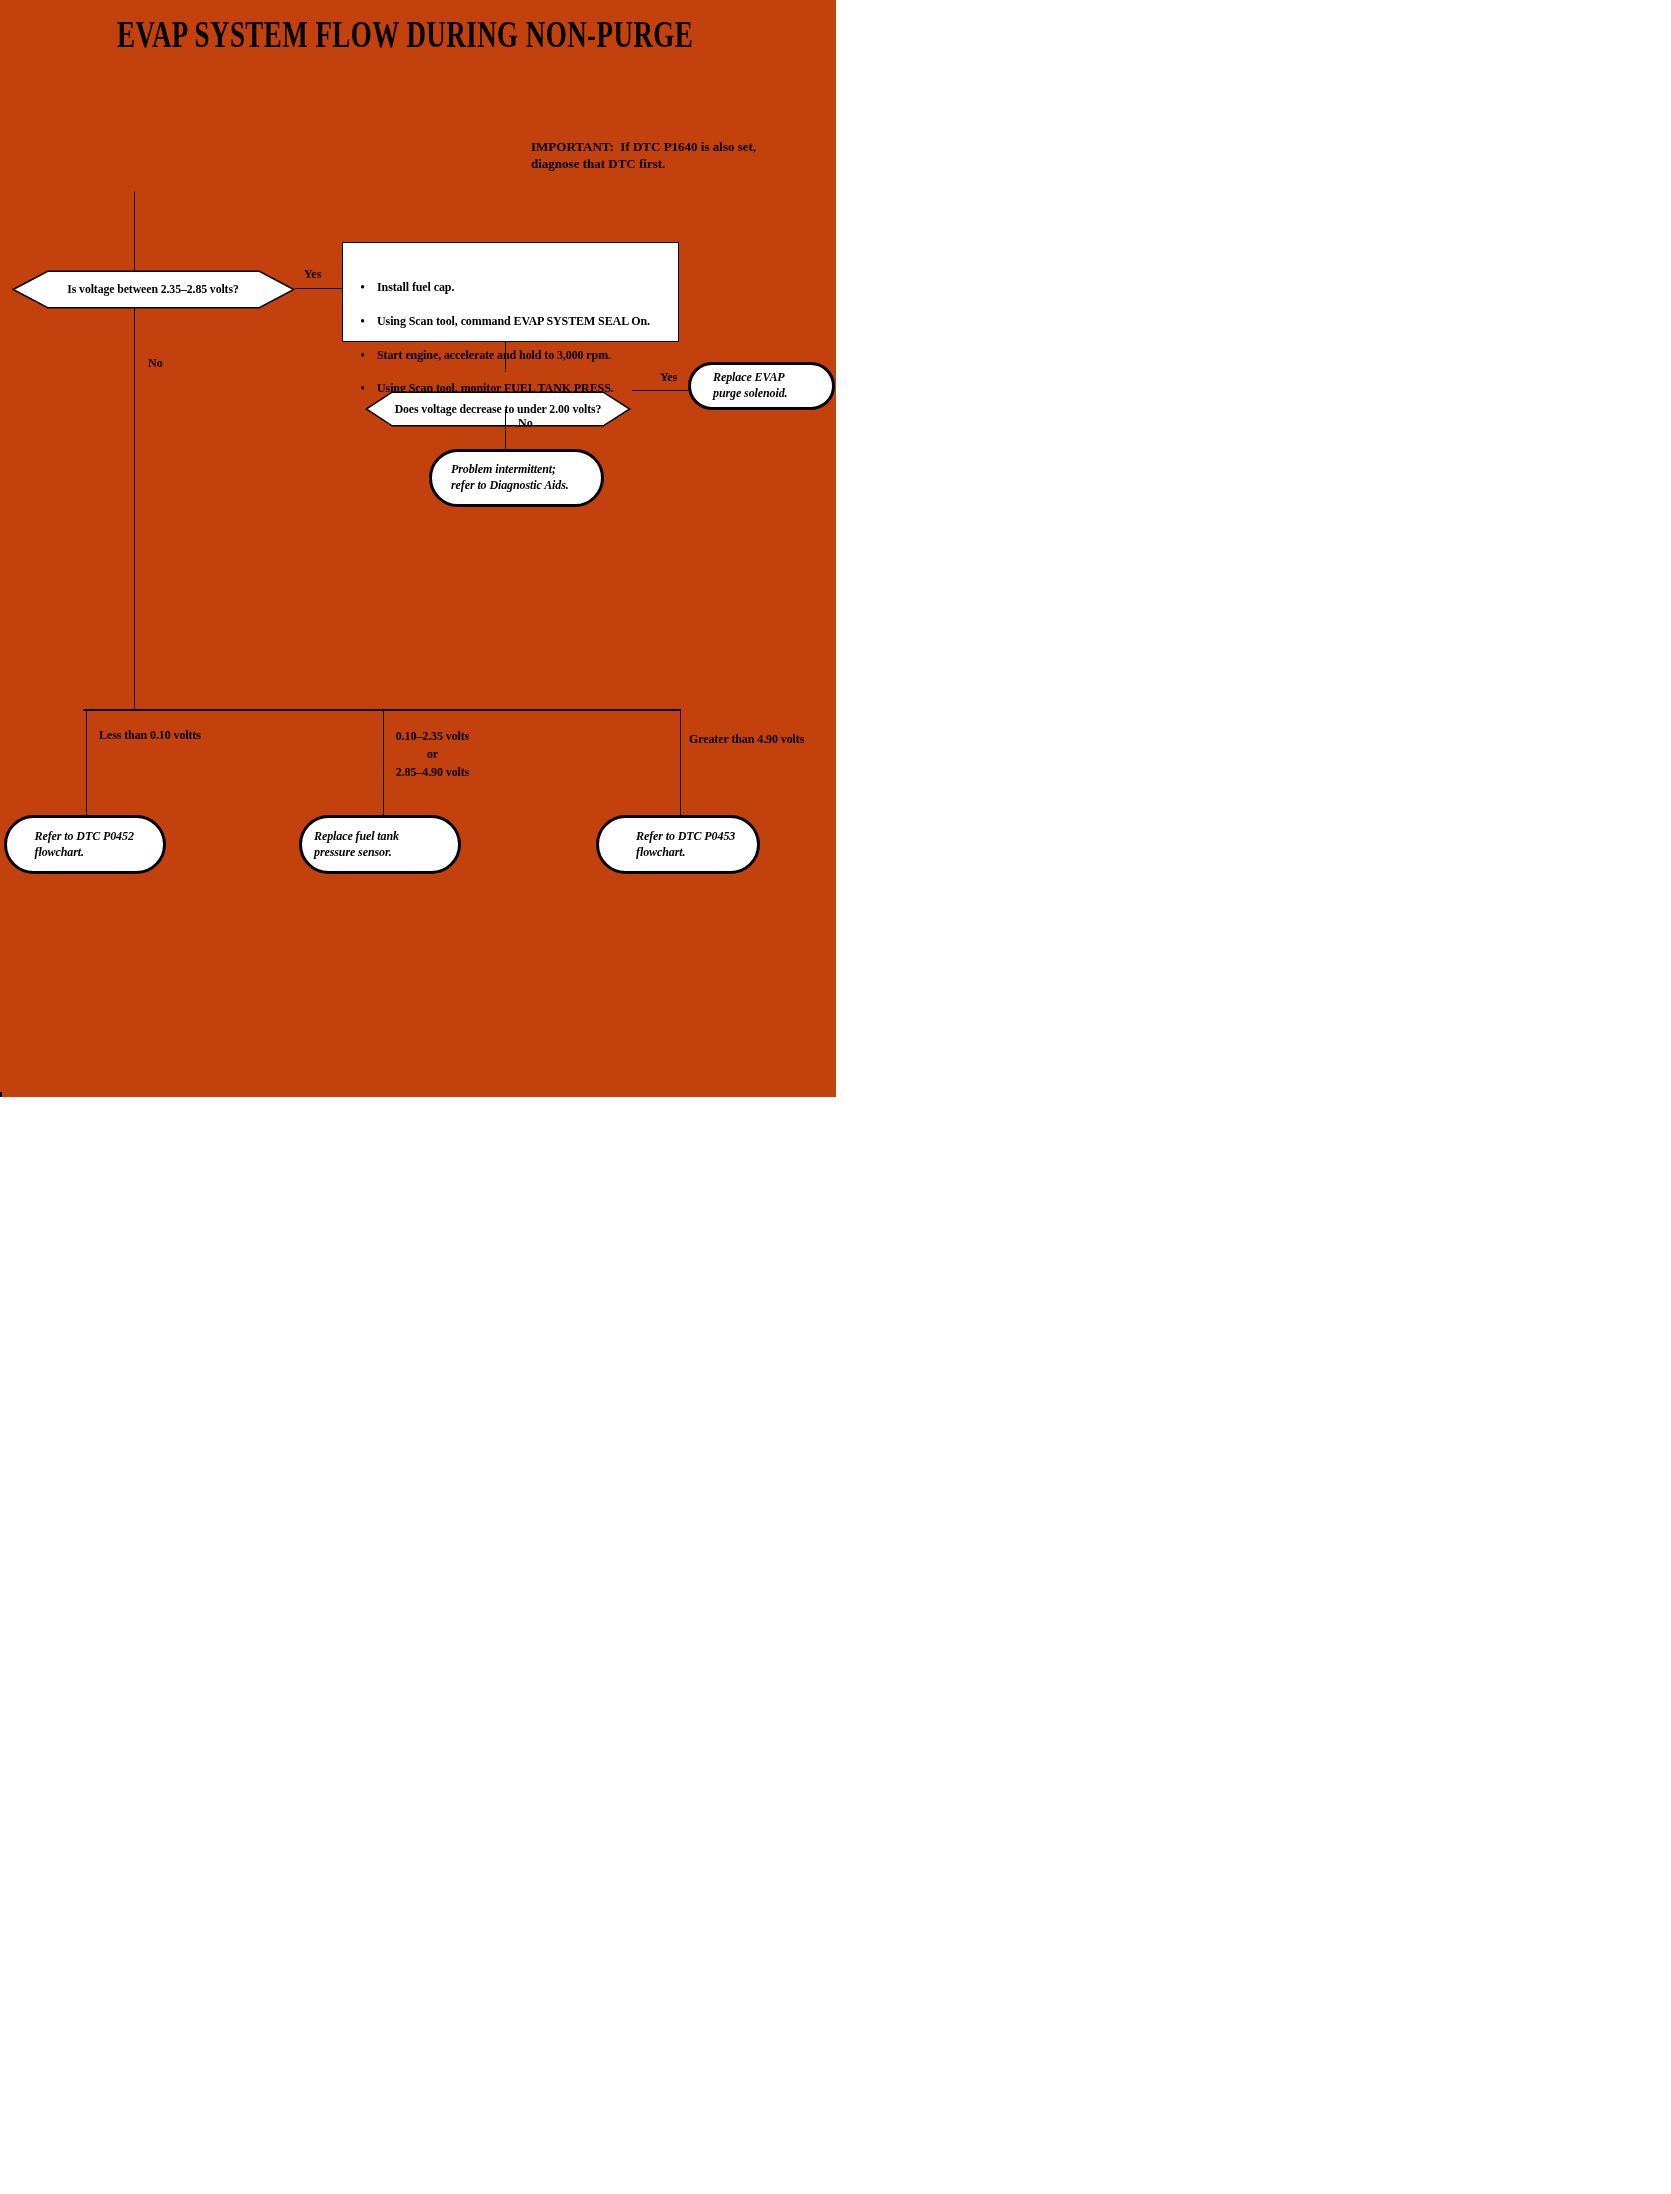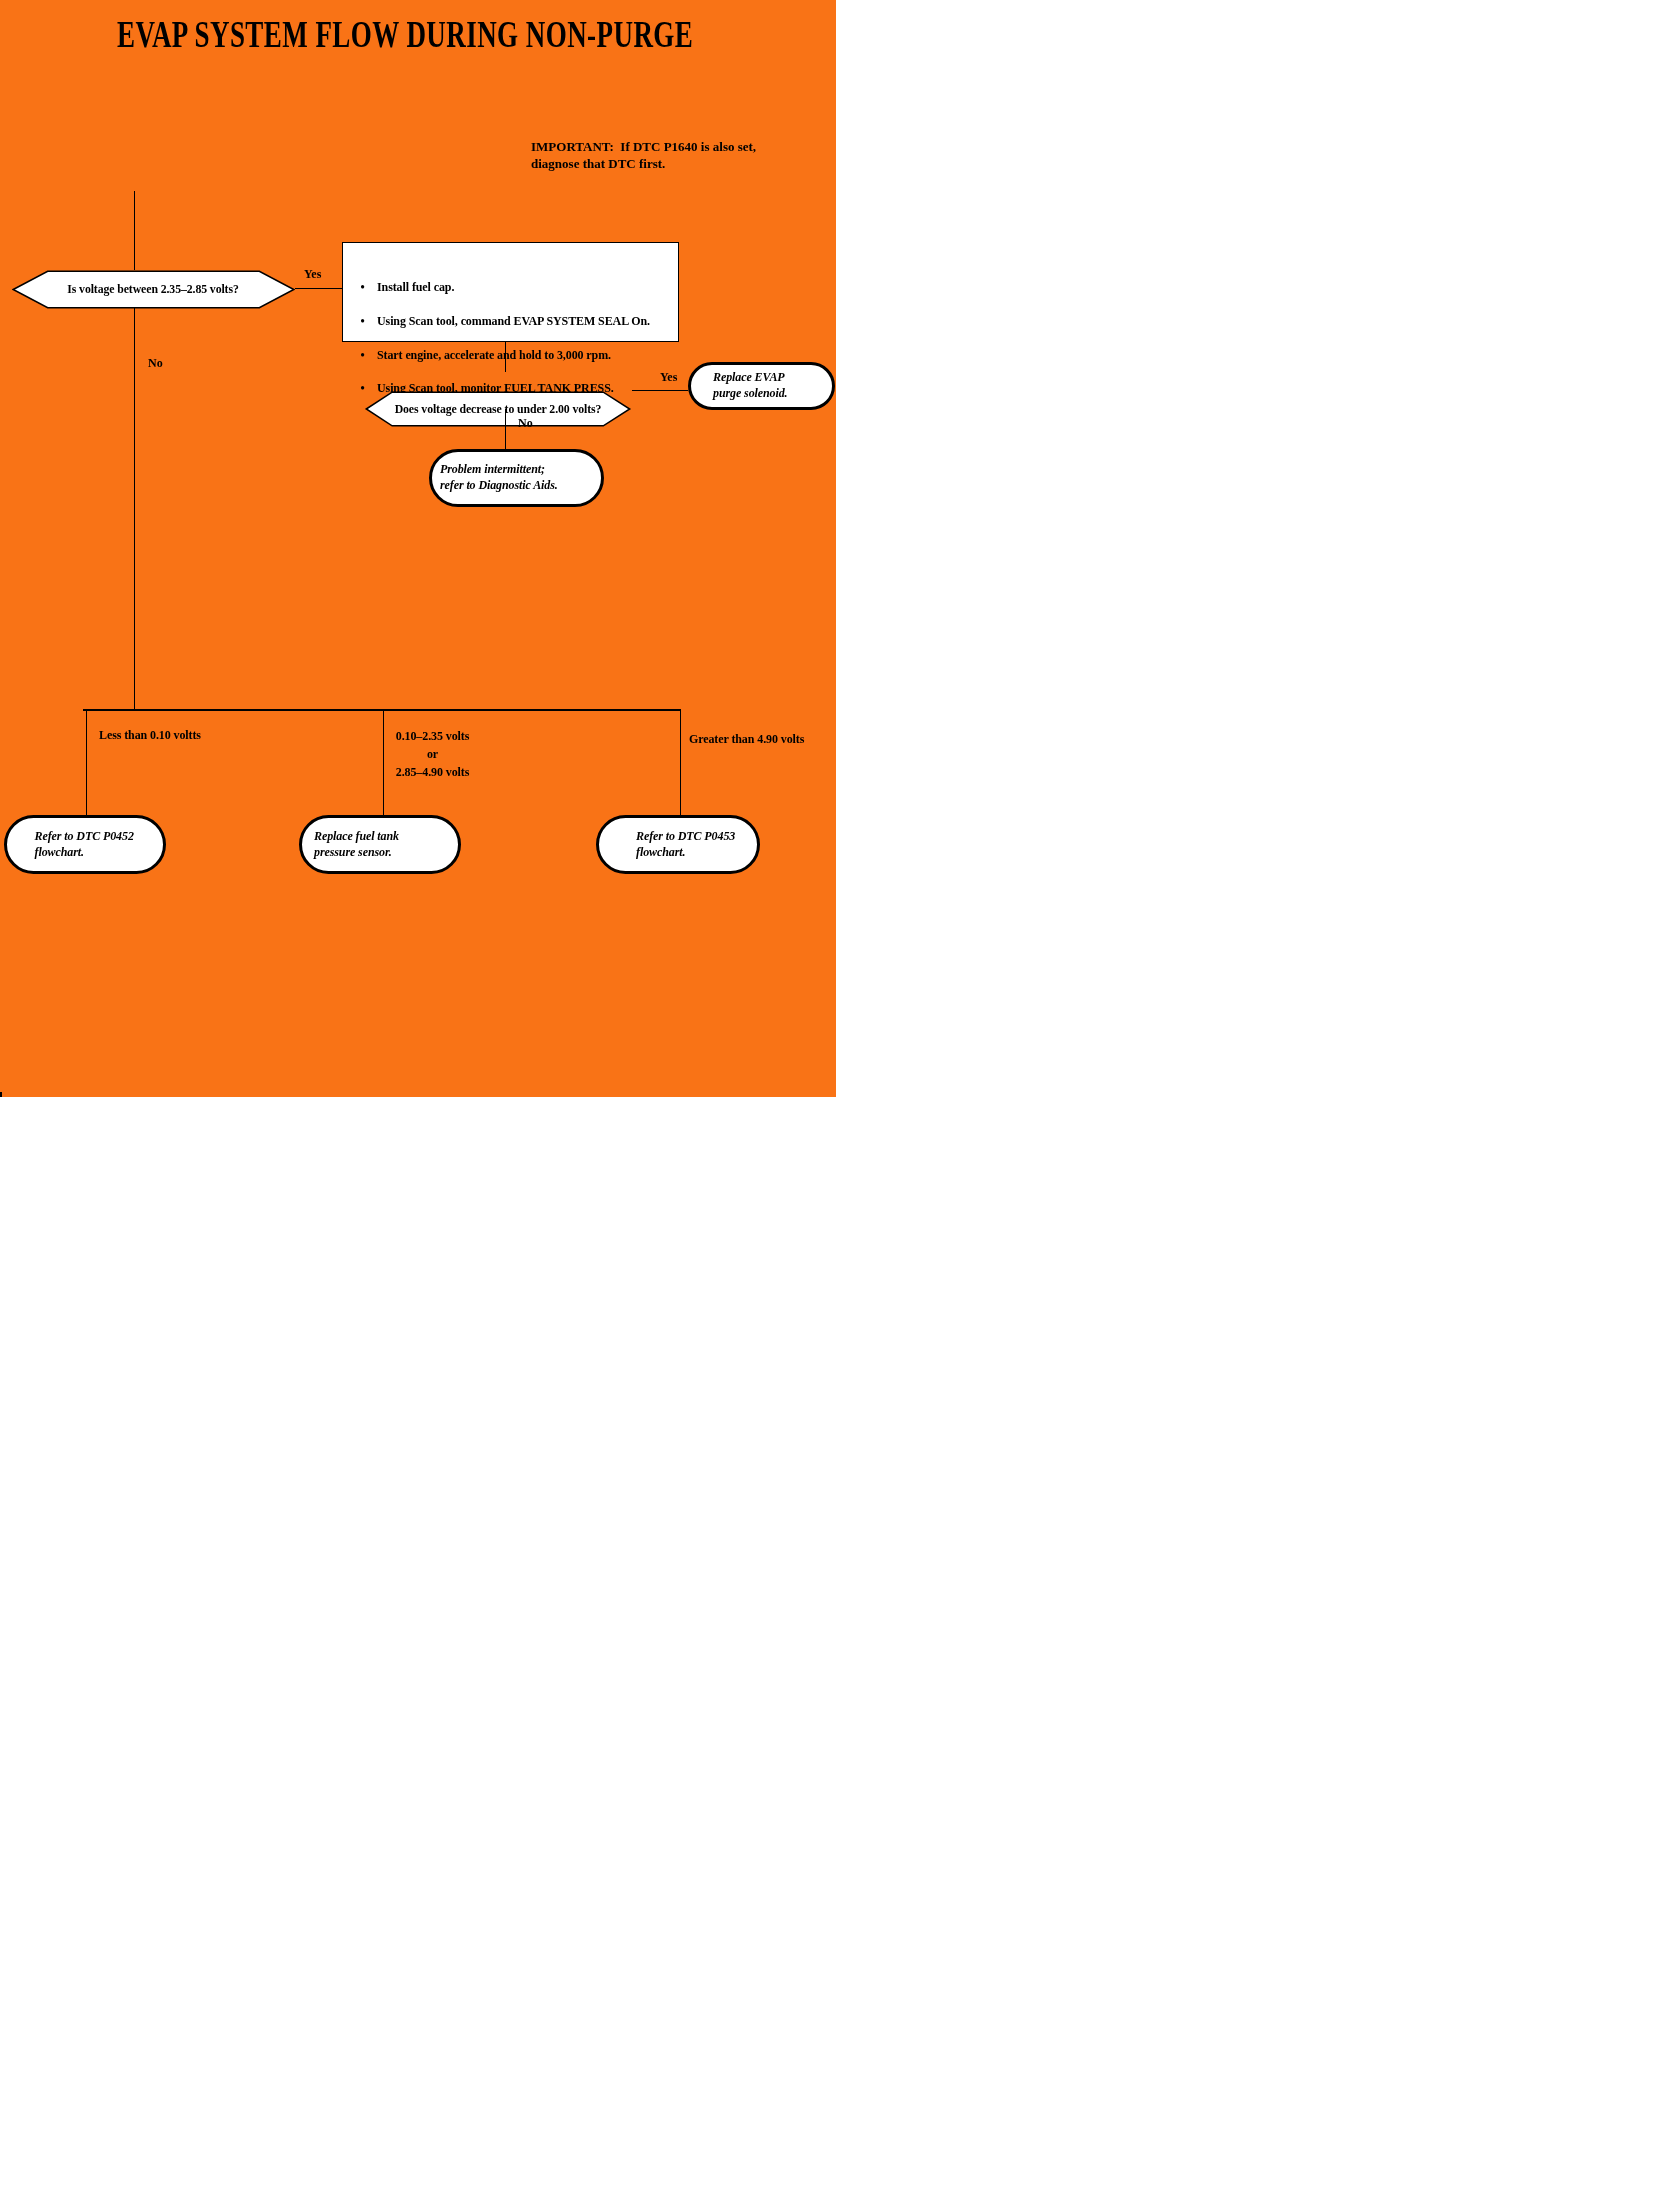--- a/index.html
+++ b/index.html
@@ -1,19 +1,19 @@
 <!DOCTYPE html>
 <html style="font-size:9.7px"><head>
 <meta charset="utf-8">
 <style>
   html,body{margin:0;padding:0;background:#fff;}
   #canvas{
     position:relative;
     width:836px;height:1097px;
-    background:#f97316;
+    background:#c2410c;
     font-family:"Liberation Serif", serif;
     font-weight:bold;
     color:#000;
     overflow:hidden;
   }
   .abs{position:absolute;}
   .txt{
     font-size:12px;
     letter-spacing:-0.1px;
     line-height:1.3;
@@ -80,21 +80,21 @@
   .oval .t{
     font-size:12px;
     letter-spacing:-0.1px;
     line-height:1.32;
     white-space:pre-line;
     font-style:italic;
   }
   #terminal-replace-solenoid{left:688px;top:362px;width:147px;height:48px;border-radius:25.4px;}
   #terminal-replace-solenoid .t{padding-left:22px;}
   #terminal-intermittent{left:429px;top:449px;width:175px;height:58px;border-radius:30px;}
-  #terminal-intermittent .t{padding-left:8px;}
+  #terminal-intermittent .t{padding-left:19px;}
   #terminal-p0452{left:3.6px;top:815px;width:162px;height:59px;border-radius:30px;}
   #terminal-p0452 .t{padding-left:28px;}
   #terminal-sensor{left:299px;top:815px;width:162px;height:59px;border-radius:30px;}
   #terminal-sensor .t{padding-left:12px;}
   #terminal-p0453{left:596px;top:815px;width:164px;height:59px;border-radius:30px;}
   #terminal-p0453 .t{padding-left:37px;}
   .line{background:#000;}
   .branch-label{font-size:12px;letter-spacing:-0.1px;line-height:18px;white-space:pre-line;}
   .yn-label{font-size:12px;letter-spacing:0;}
 </style>

